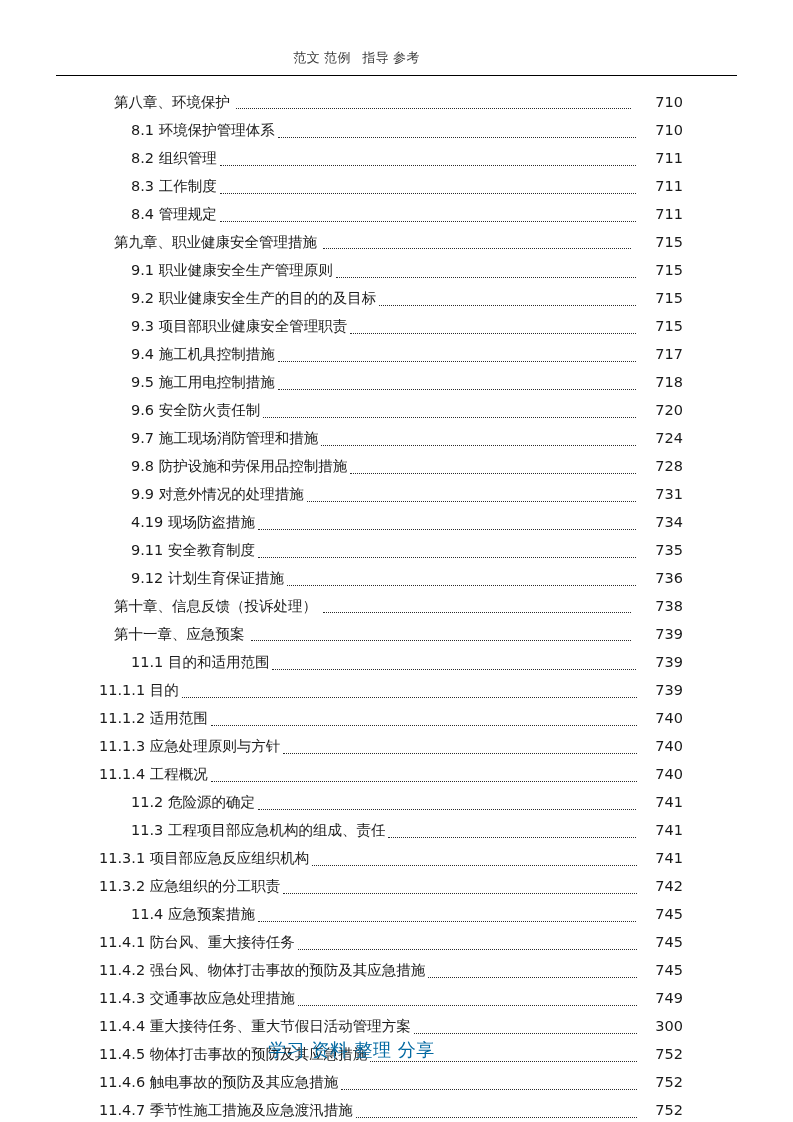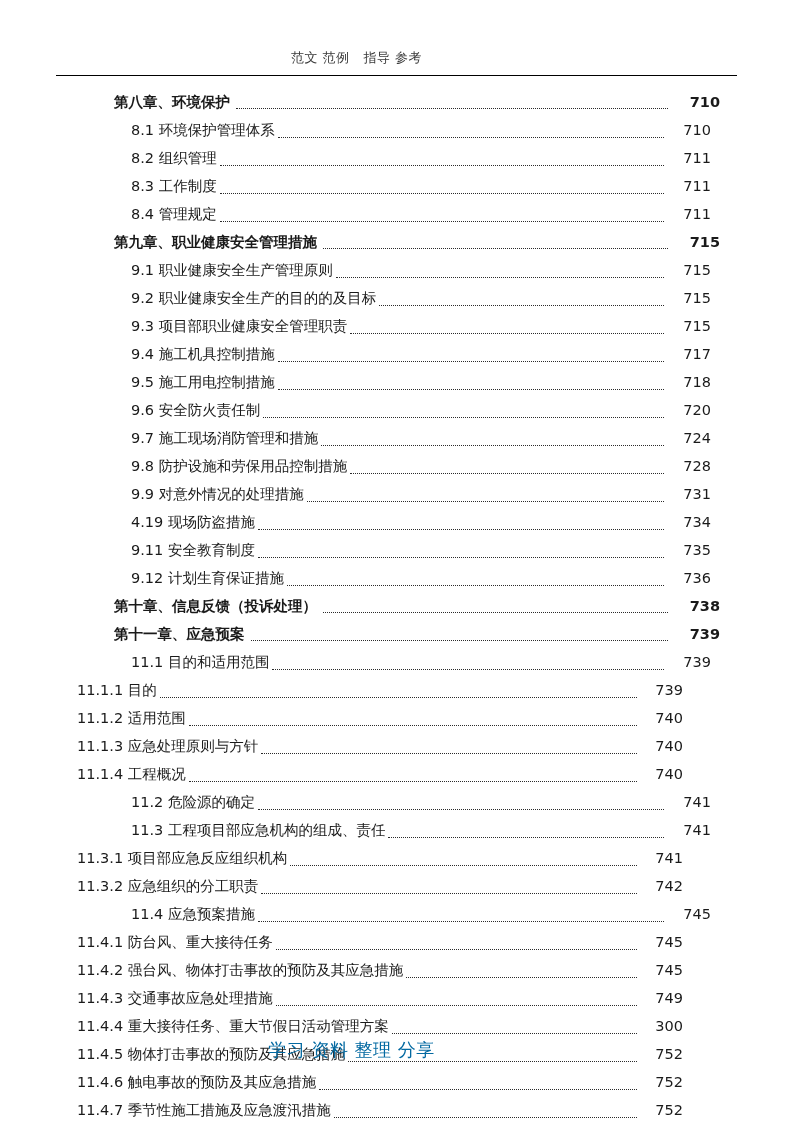--- a/index.html
+++ b/index.html
@@ -17,20 +17,21 @@
     overflow: hidden;
   }
 
   
   #page-header {
     position: absolute;
     left: 56px;
     top: 48px;
     width: 681px;
     height: 28px;
+    font-family: Liberation Serif, serif;
   }
   #page-header .header-text {
     display: block;
     text-align: center;
     font-size: 13px;
     line-height: 20px;
     color: #3a3a3a;
     letter-spacing: 0.5px;
     padding-right: 80px;
     white-space: pre;
@@ -79,23 +80,23 @@
   }
   .toc-entry .toc-page {
     flex: 0 0 auto;
     text-align: right;
     min-width: 30px;
     padding-left: 1px;
     margin-left: 16px;
   }
 
   
-  .lvl-1 { padding-left: 114px; padding-right: 73px; font-weight: bold; }
-  .lvl-2 { padding-left: 131px; padding-right: 82px; }
-  .lvl-3 { padding-left: 77px; padding-right: 110px; align-items: center; }
+  .lvl-1 { padding-left: 114px; padding-right: 110px; font-weight: normal; }
+  .lvl-2 { padding-left: 131px; padding-right: 110px; }
+  .lvl-3 { padding-left: 99px; padding-right: 110px; align-items: center; }
 
   
   .lvl-1 .toc-label { padding-right: 6px; }
   .lvl-1 .toc-page  { padding-left: 6px; }
   .lvl-1 .toc-leader::after { bottom: 7px; }
 
   
   .lvl-3 .toc-page { padding-left: 0px; }
 
   

